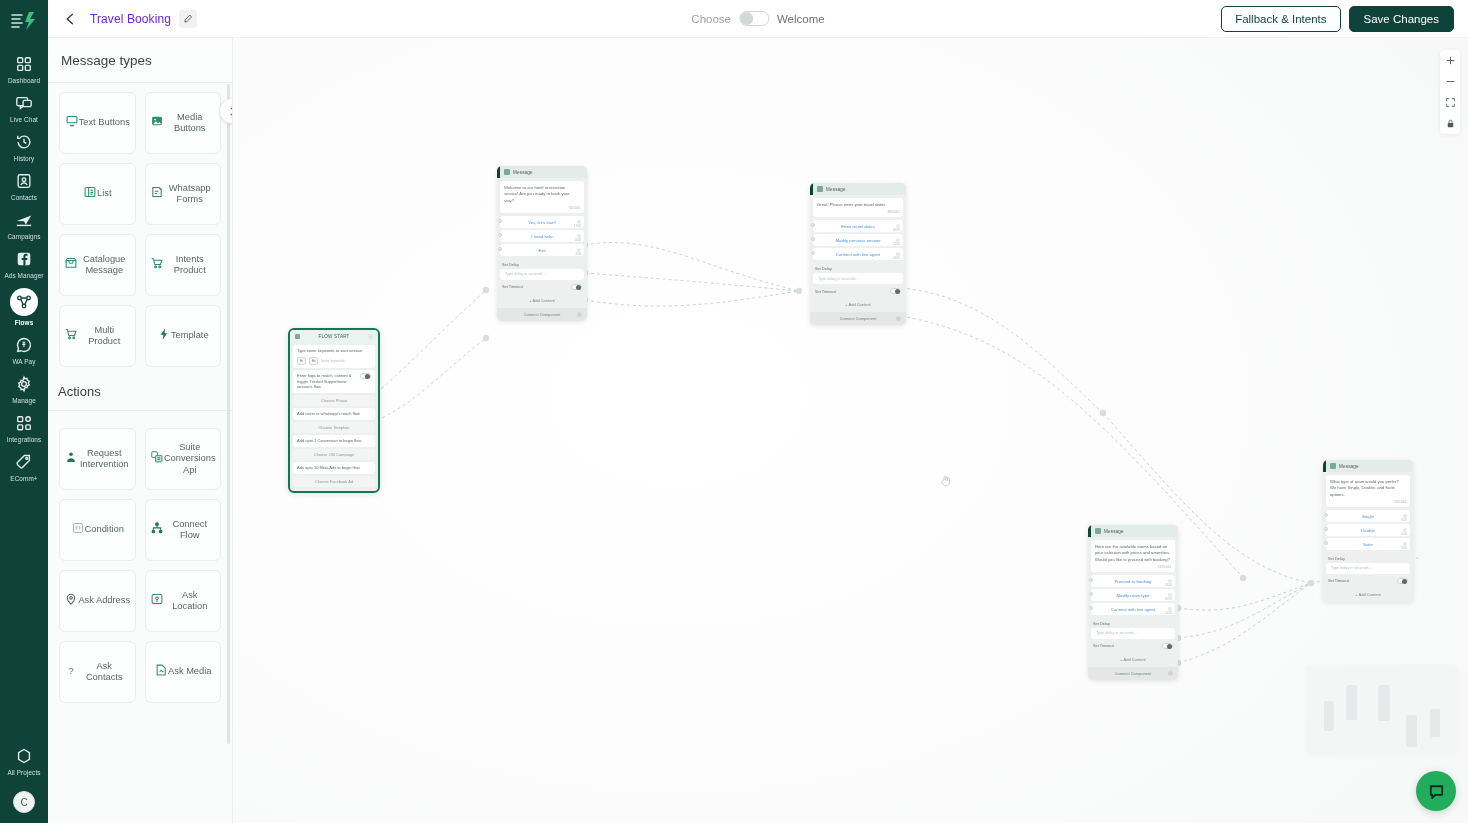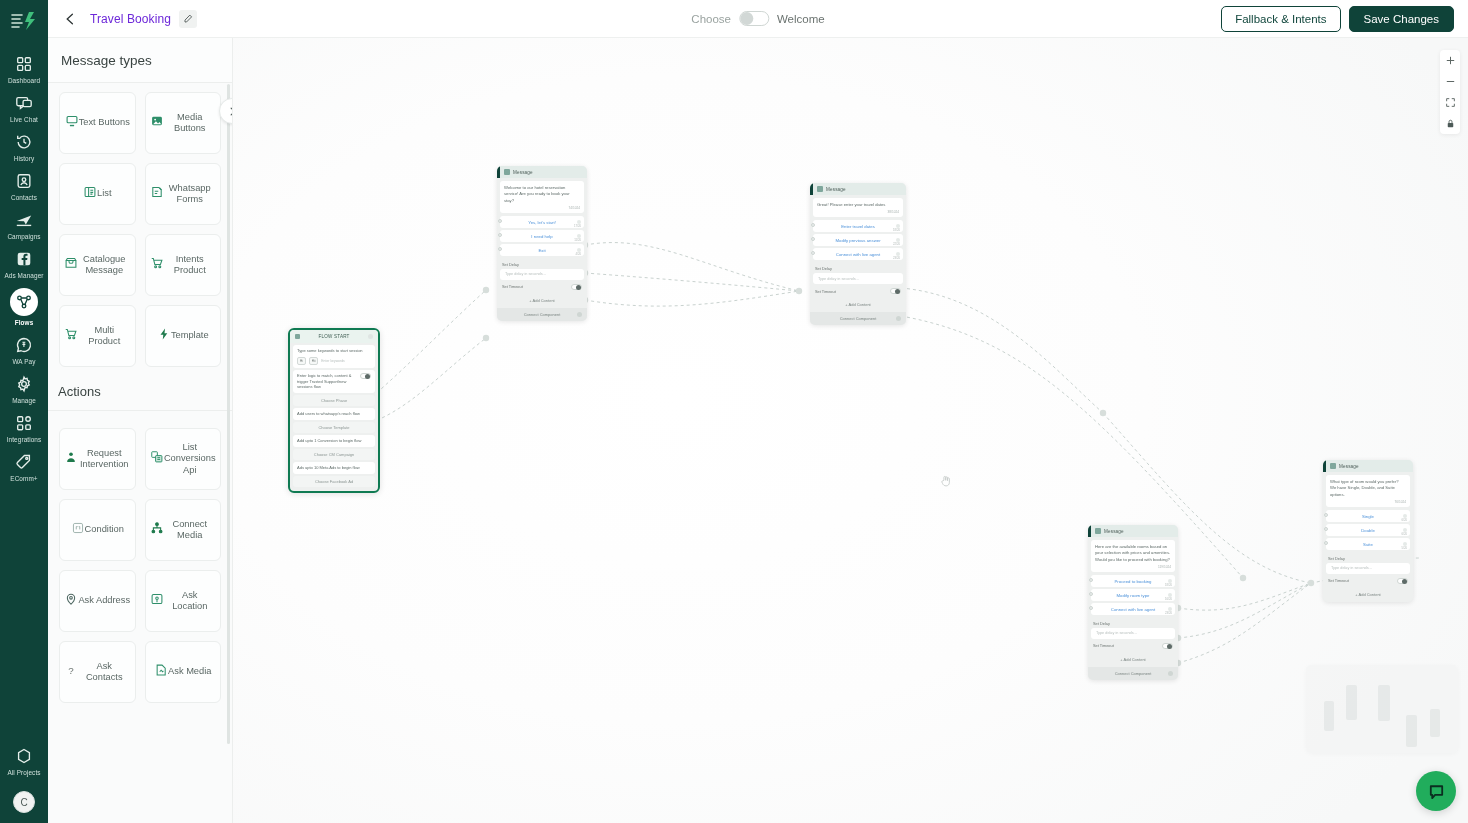--- a/index.html
+++ b/index.html
@@ -518,41 +518,41 @@
               <span class="tile-lbl">Request Intervention</span>
             </div>
             <div class="tile">
               <span class="tile-ico">
                   <svg viewBox="0 0 20 20" fill="none" stroke="#2e8f6a" stroke-width="1.4">
                     <rect x="2.5" y="2.5" width="8" height="8" rx="1"></rect>
                     <rect x="8" y="8" width="9" height="9" rx="1" fill="#cfe8dc" stroke="#2e8f6a"></rect>
                     <path d="M10.5 11h4M10.5 13.5h4"></path>
                   </svg>
                 </span>
-              <span class="tile-lbl">List Conversions Api</span>
+              <span class="tile-lbl">Suite Conversions Api</span>
             </div>
             <div class="tile">
               <span class="tile-ico">
                   <svg viewBox="0 0 20 20" fill="none" stroke="#9fb3ad" stroke-width="1.4">
                     <rect x="3.5" y="3.5" width="13" height="13" rx="2"></rect>
                     <path d="M7.5 8v4M12.5 8v4M7.5 8h2M12.5 8h-1.5"></path>
                   </svg>
                 </span>
               <span class="tile-lbl">Condition</span>
             </div>
             <div class="tile">
               <span class="tile-ico">
                   <svg viewBox="0 0 20 20" fill="none" stroke="#1e7a4c" stroke-width="1.5">
                     <circle cx="10" cy="4.5" r="1.9" fill="#1e7a4c"></circle>
                     <circle cx="4.8" cy="15" r="1.9" fill="#1e7a4c"></circle>
                     <circle cx="15.2" cy="15" r="1.9" fill="#1e7a4c"></circle>
                     <path d="M10 6.4v3.4M4.8 13.1V9.8h10.4v3.3"></path>
                   </svg>
                 </span>
-              <span class="tile-lbl">Connect Media</span>
+              <span class="tile-lbl">Connect Flow</span>
             </div>
             <div class="tile">
               <span class="tile-ico">
                   <svg viewBox="0 0 20 20" fill="none" stroke="#4c6660" stroke-width="1.5">
                     <path d="M10 17.5s5.2-5.1 5.2-9A5.2 5.2 0 0 0 4.8 8.5c0 3.9 5.2 9 5.2 9z"></path>
                     <circle cx="10" cy="8.3" r="1.9"></circle>
                   </svg>
                 </span>
               <span class="tile-lbl">Ask Address</span>
             </div>

